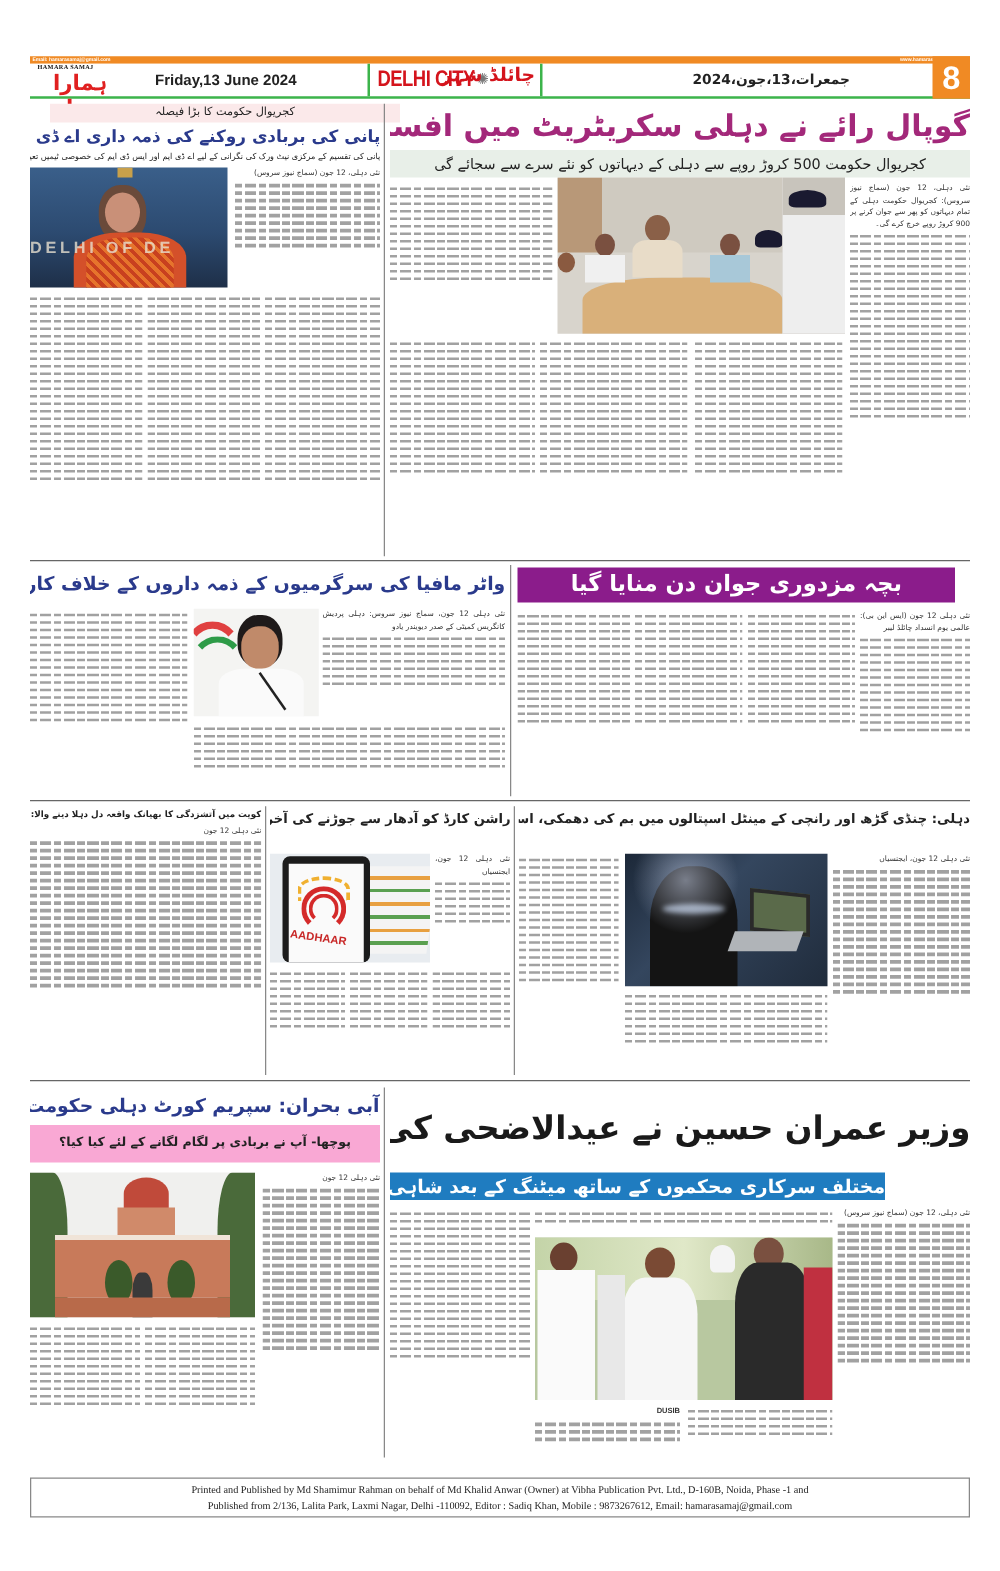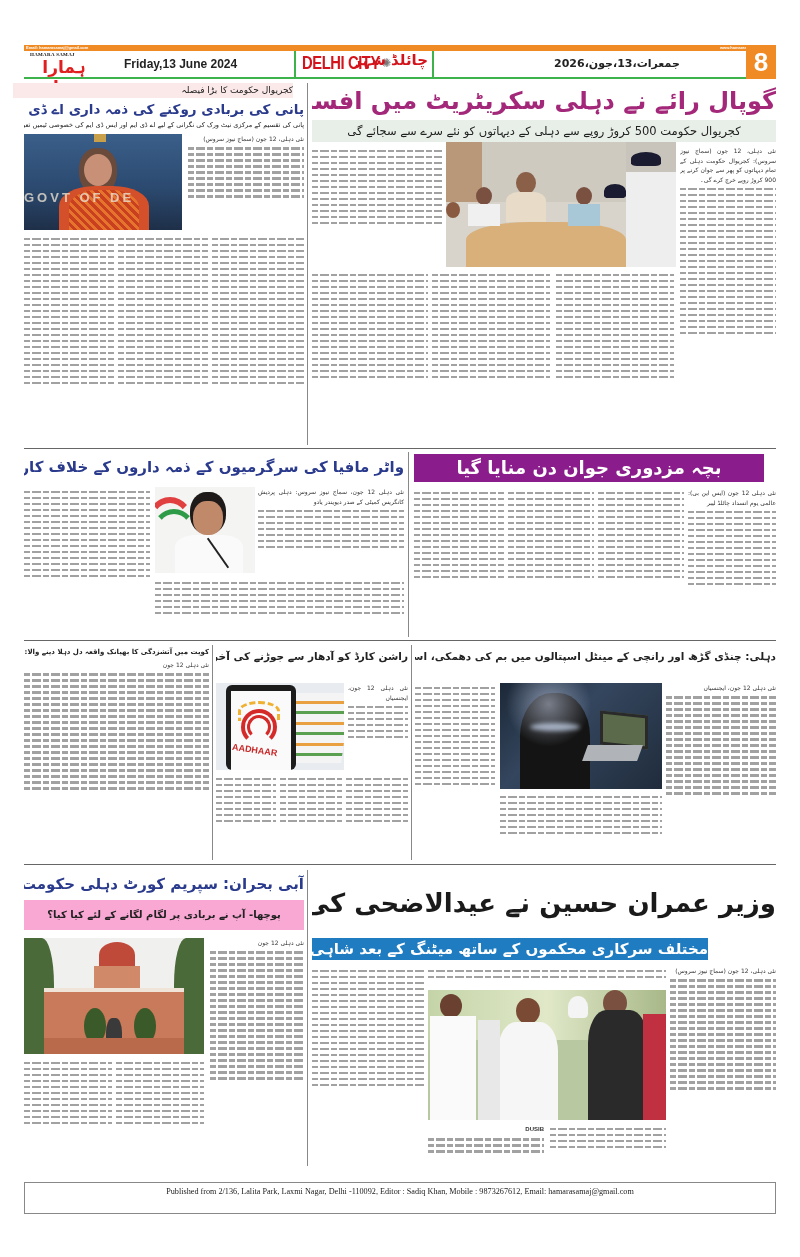--- a/index.html
+++ b/index.html
@@ -41,35 +41,35 @@
   <div class="logo">
     <div class="en">HAMARA SAMAJ</div>
     <div class="ur">ہمارا سماج</div>
   </div>
   <div class="date-en">Friday,13 June 2024</div>
   <div class="sect">
     <span class="dc">DELHI CITY</span>
     <span class="gear">✺</span>
     <span class="ur">چائلڈ شہر</span>
   </div>
-  <div class="date-ur">جمعرات،13،جون،2026</div>
+  <div class="date-ur">جمعرات،13،جون،2024</div>
   <div class="pagenum">8</div>
 </div>
 
 <div>
-  <div class="hl" style="left:13px;top:83px;width:280px;height:15px;background:#fbe9ea;font-size:9px;color:#222;font-weight:normal;line-height:15px;">کجریوال حکومت کا بڑا فیصلہ</div>
+  <div class="hl" style="left:40px;top:83px;width:280px;height:15px;background:#fbe9ea;font-size:9px;text-align:center;color:#222;font-weight:normal;line-height:15px;">کجریوال حکومت کا بڑا فیصلہ</div>
   <div class="hl" style="left:24px;top:99px;width:280px;font-size:13.5px;color:#2a3a8c;line-height:20px;text-align:center;">پانی کی بربادی روکنے کی ذمہ داری اے ڈی ایم اور ایس ڈی ایم پر</div>
   <div class="hl" style="left:24px;top:120px;width:280px;font-size:6.5px;color:#222;font-weight:normal;line-height:10px;text-align:right;">پانی کی تقسیم کے مرکزی نیٹ ورک کی نگرانی کے لیے اے ڈی ایم اور ایس ڈی ایم کی خصوصی ٹیمیں تعینات کی جائیں</div>
 
   <div class="photo" style="left:24px;top:134px;width:158px;height:96px;background:linear-gradient(180deg,#3a5f8a 0%,#2c4a70 55%,#1e2f48 100%);">
     <div style="position:absolute;left:55px;top:14px;width:38px;height:46px;border-radius:45%;background:#6a4a3a;"></div>
     <div style="position:absolute;left:60px;top:20px;width:28px;height:32px;border-radius:50%;background:#c99078;"></div>
     <div style="position:absolute;left:35px;top:52px;width:90px;height:50px;border-radius:40% 40% 0 0;background:#d4502a;"></div>
     <div style="position:absolute;left:45px;top:56px;width:70px;height:44px;background:repeating-linear-gradient(45deg,#c8401f 0 3px,#e6742c 3px 6px);border-radius:40% 40% 0 0;"></div>
-    <div style="position:absolute;left:0;top:56px;width:158px;font-size:13px;color:#e8e0d0;font-family:'Liberation Sans',sans-serif;font-weight:bold;letter-spacing:3px;opacity:.8">GOVT OF DE</div>
+    <div style="position:absolute;left:0;top:56px;width:158px;font-size:13px;color:#e8e0d0;font-family:'Liberation Sans',sans-serif;font-weight:bold;letter-spacing:3px;opacity:.8">DELHI OF DE</div>
     <div style="position:absolute;left:70px;top:0;width:12px;height:8px;background:#c8a04a;"></div>
   </div>
   <div class="txt" style="left:188px;top:134px;width:116px;height:100px;">
     <span>نئی دہلی، 12 جون (سماج نیوز سروس)</span>
     <span class="line"></span><span class="line"></span><span class="line"></span><span class="line"></span><span class="line"></span><span class="line"></span><span class="line"></span><span class="line"></span><span class="line"></span>
   </div>
   <div class="txt" style="left:24px;top:234px;width:90px;height:210px;">
     <span class="line"></span>
       <span class="line"></span>
       <span class="line"></span>
@@ -571,14 +571,15 @@
   </div>
   <div class="txt" style="left:550px;top:1124px;width:116px;height:42px;">
     <span class="line"></span>
       <span class="line"></span>
       <span class="line"></span>
       <span class="line"></span>
   </div>
 </div>
 
 <div style="position:absolute;left:24px;top:1182px;width:752px;height:32px;border:1px solid #888;background:#fff;text-align:center;font-family:'Liberation Serif',serif;font-size:8.2px;line-height:12.5px;color:#222;padding-top:3px;">
+  <div>Printed and Published by Md Shamimur Rahman on behalf of Md Khalid Anwar (Owner) at Vibha Publication Pvt. Ltd., D-160B, Noida, Phase -1 and</div>
   <div>Published from 2/136, Lalita Park, Laxmi Nagar, Delhi -110092,  Editor : Sadiq Khan, Mobile : 9873267612, Email: hamarasamaj@gmail.com</div>
 </div>
 
 </body></html>

